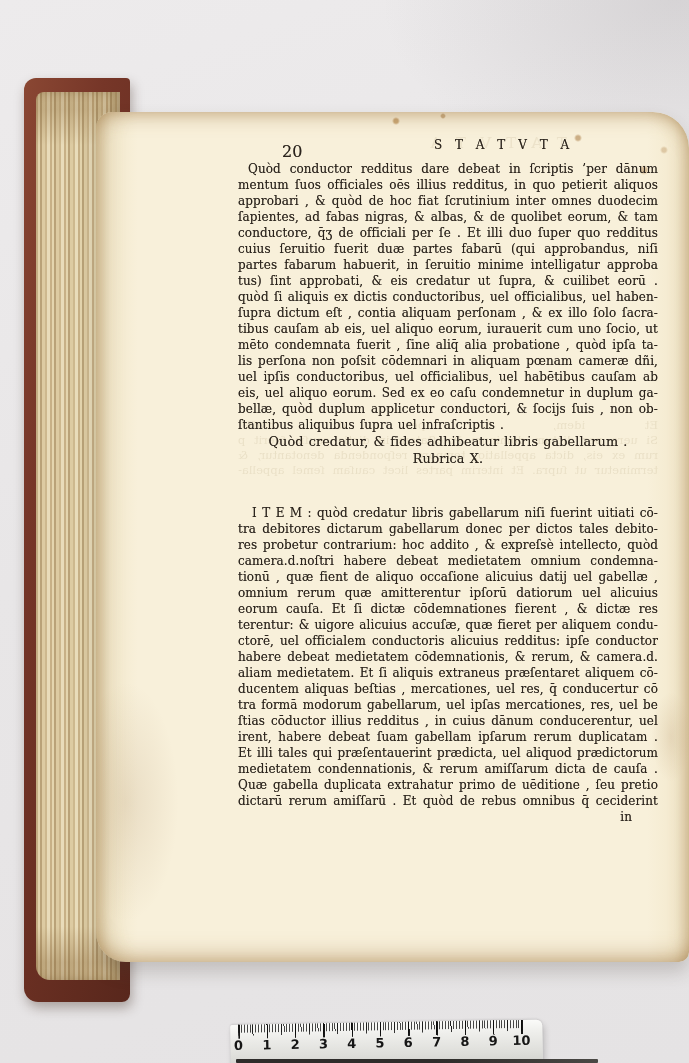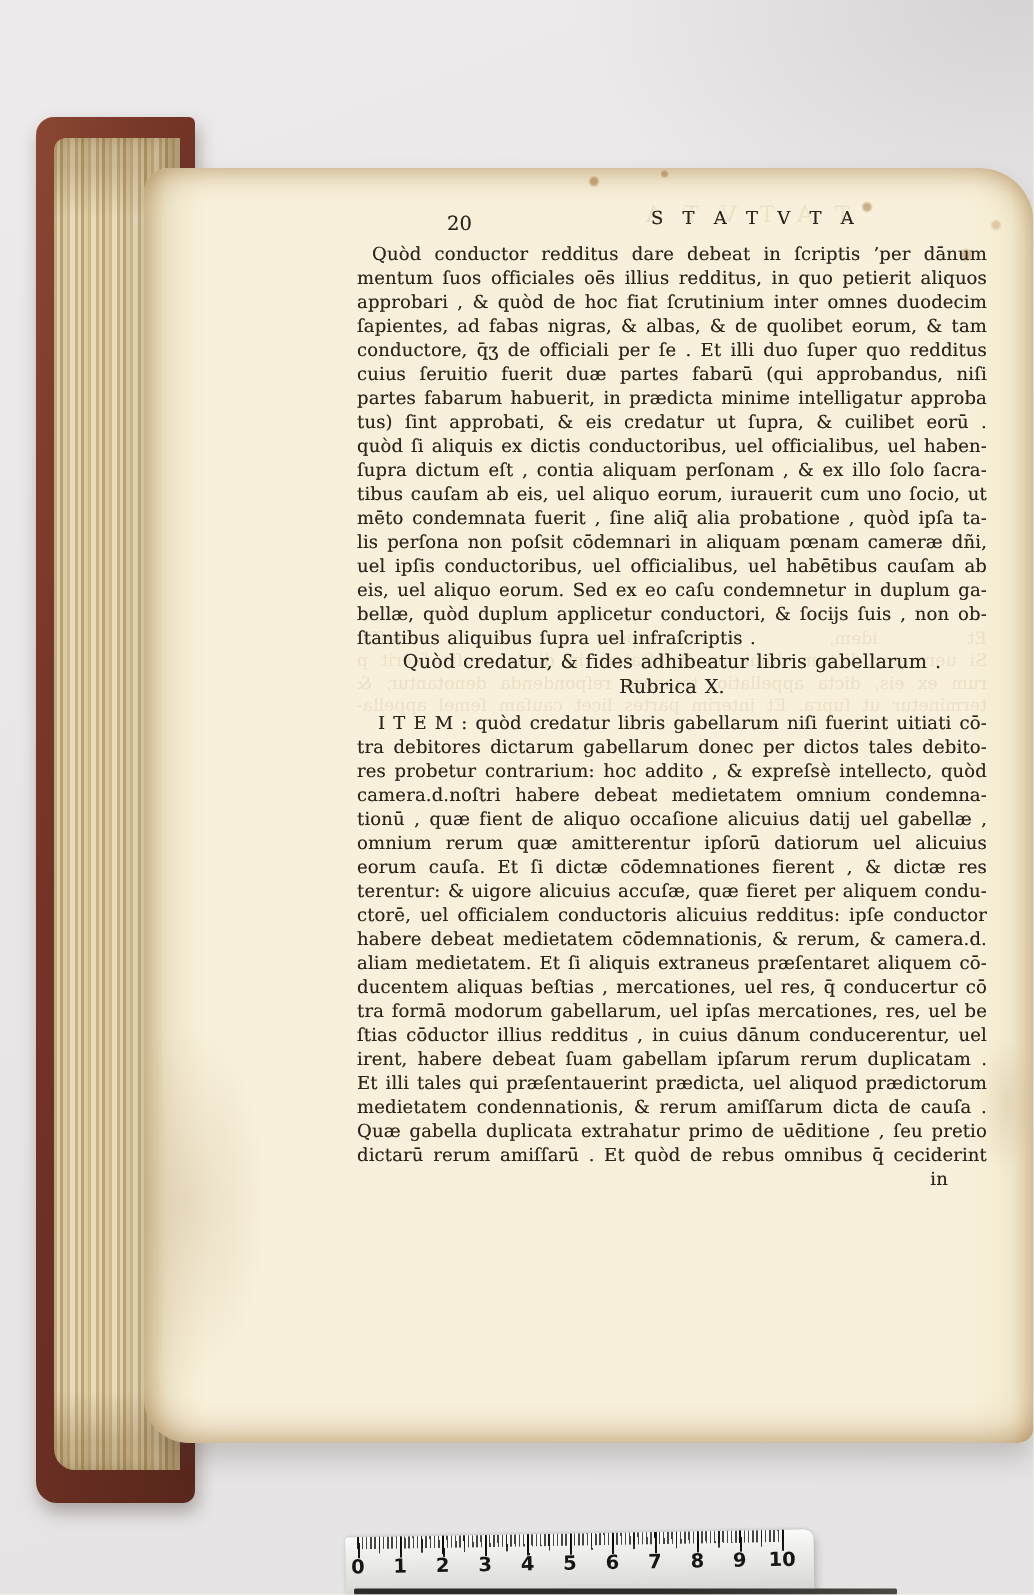--- a/index.html
+++ b/index.html
@@ -51,25 +51,25 @@
       inset -14px 0 20px -14px rgba(150,110,60,.45);
   }
 
   
   .textblock{
     position:absolute;left:142px;top:26px;width:420px;
     color:#2b241d;font-size:12px;letter-spacing:.1px;word-spacing:1px;
     text-shadow:0 0 .4px rgba(43,36,29,.55);
   }
   .header{position:relative;height:20px;}
-  .pagenum{position:absolute;left:60px;top:4px;font-size:13px;}
+  .pagenum{position:absolute;left:44px;top:4px;font-size:16px;}
   .title{position:absolute;left:196px;top:0;font-size:12px;letter-spacing:5px;word-spacing:-1px;}
   .para{margin:0;}
   .para1{margin-top:3px;}
-  .para2{margin-top:7px;}
+  .para2{margin-top:38px;}
   .tline{
     height:16px;line-height:16px;overflow:hidden;
     text-align:justify;text-align-last:justify;
   }
   .para1 .tline:first-child{padding-left:10px;}
   .para1 .tline:last-child{text-align-last:left;}
   .para2 .tline:first-child{padding-left:14px;}
   .headinggroup{}
   .heading{height:17px;line-height:17px;text-align:center;font-size:12.8px;}
   .catchword{height:16px;line-height:16px;text-align:right;padding-right:26px;}
@@ -138,21 +138,21 @@
         <span class="title">S T A T V T A</span>
       </div>
 
       <div class="para para1">
           <div class="tline">Quòd conductor redditus dare debeat in ſcriptis ’per dānum ſacra-</div>
           <div class="tline">mentum ſuos officiales oēs illius redditus, in quo petierit aliquos</div>
           <div class="tline">approbari , &amp; quòd de hoc fiat ſcrutinium inter omnes duodecim</div>
           <div class="tline">ſapientes, ad fabas nigras, &amp; albas, &amp; de quolibet eorum, &amp; tam de</div>
           <div class="tline">conductore, q̄ʒ de officiali per ſe . Et illi duo ſuper quo redditus in</div>
           <div class="tline">cuius ſeruitio fuerit duæ partes fabarū (qui approbandus, niſi duas</div>
-          <div class="tline">partes fabarum habuerit, in prædicta minime intelligatur approba</div>
+          <div class="tline">partes fabarum habuerit, in ſeruitio minime intelligatur approba</div>
           <div class="tline">tus) ſint approbati, &amp; eis credatur ut ſupra, &amp; cuilibet eorū . Saluo</div>
           <div class="tline">quòd ſi aliquis ex dictis conductoribus, uel officialibus, uel haben-</div>
           <div class="tline">ſupra dictum eſt , contia aliquam perſonam , &amp; ex illo ſolo ſacra-</div>
           <div class="tline">tibus cauſam ab eis, uel aliquo eorum, iurauerit cum uno ſocio, ut</div>
           <div class="tline">mēto condemnata fuerit , ſine aliq̄ alia probatione , quòd ipſa ta-</div>
           <div class="tline">lis perſona non poſsit cōdemnari in aliquam pœnam cameræ dñi,</div>
           <div class="tline">uel ipſis conductoribus, uel officialibus, uel habētibus cauſam ab</div>
           <div class="tline">eis, uel aliquo eorum. Sed ex eo caſu condemnetur in duplum ga-</div>
           <div class="tline">bellæ, quòd duplum applicetur conductori, &amp; ſocijs ſuis , non ob-</div>
           <div class="tline">ſtantibus aliquibus ſupra uel infraſcriptis .</div>

